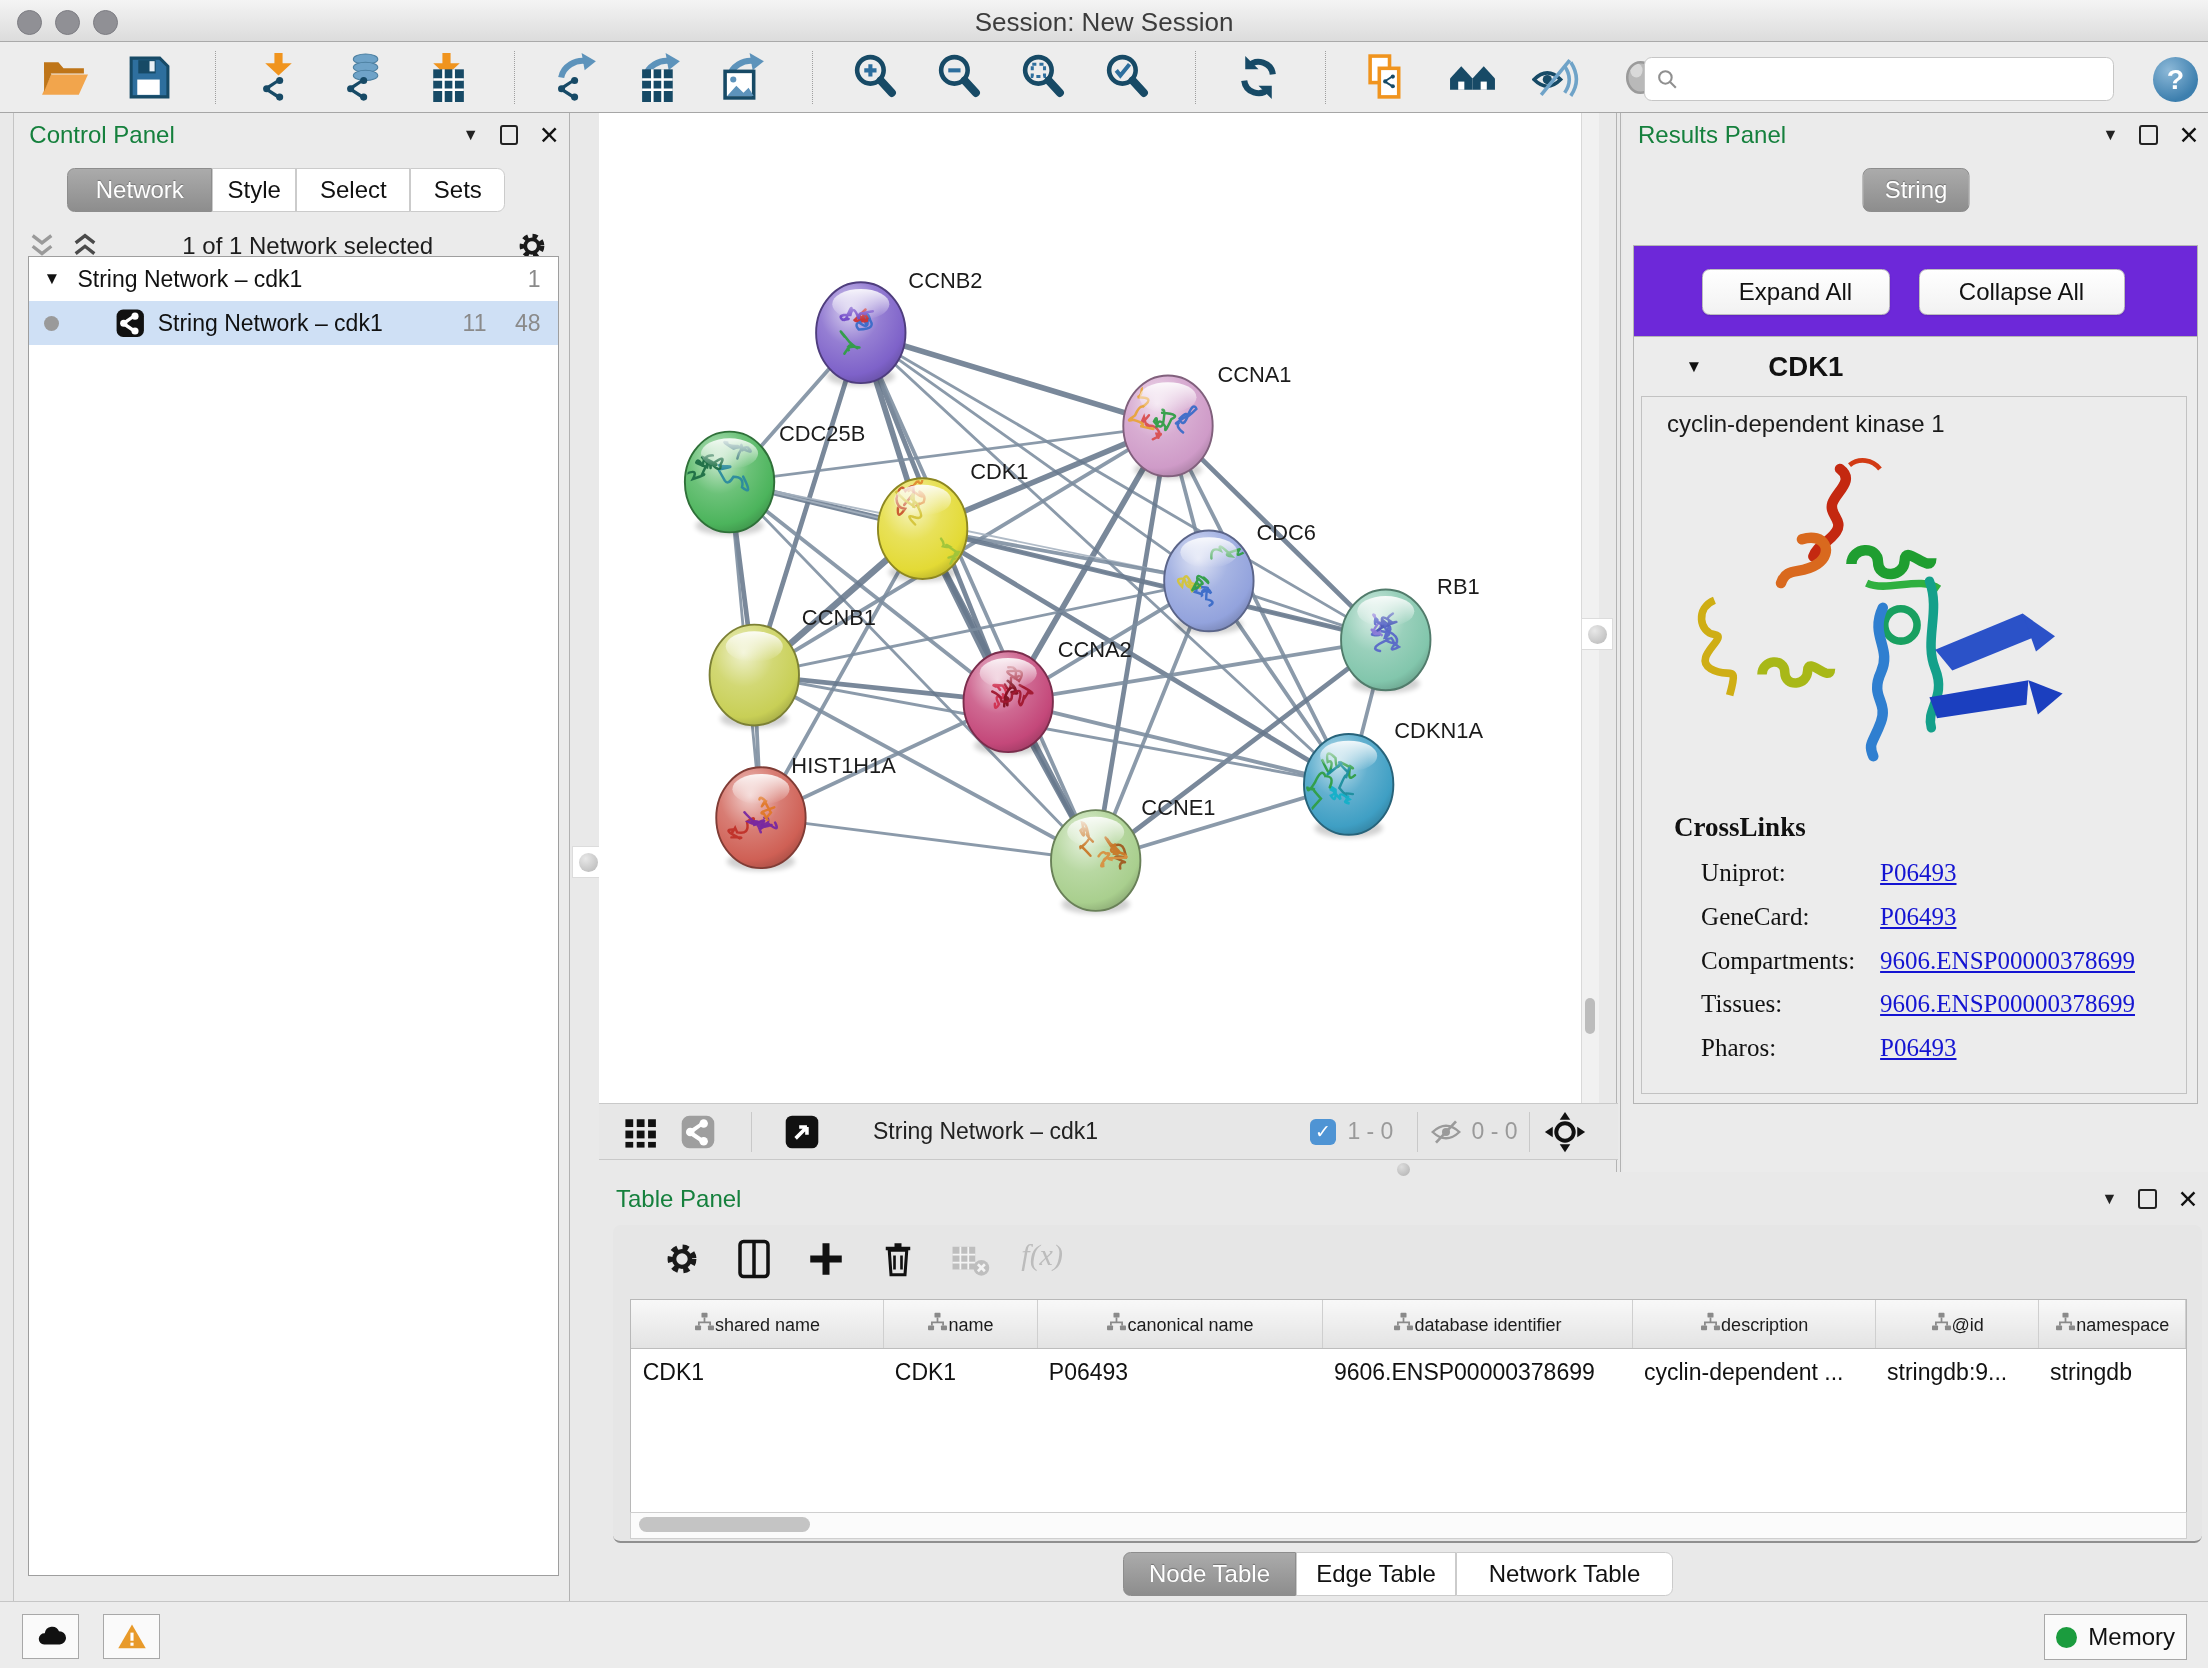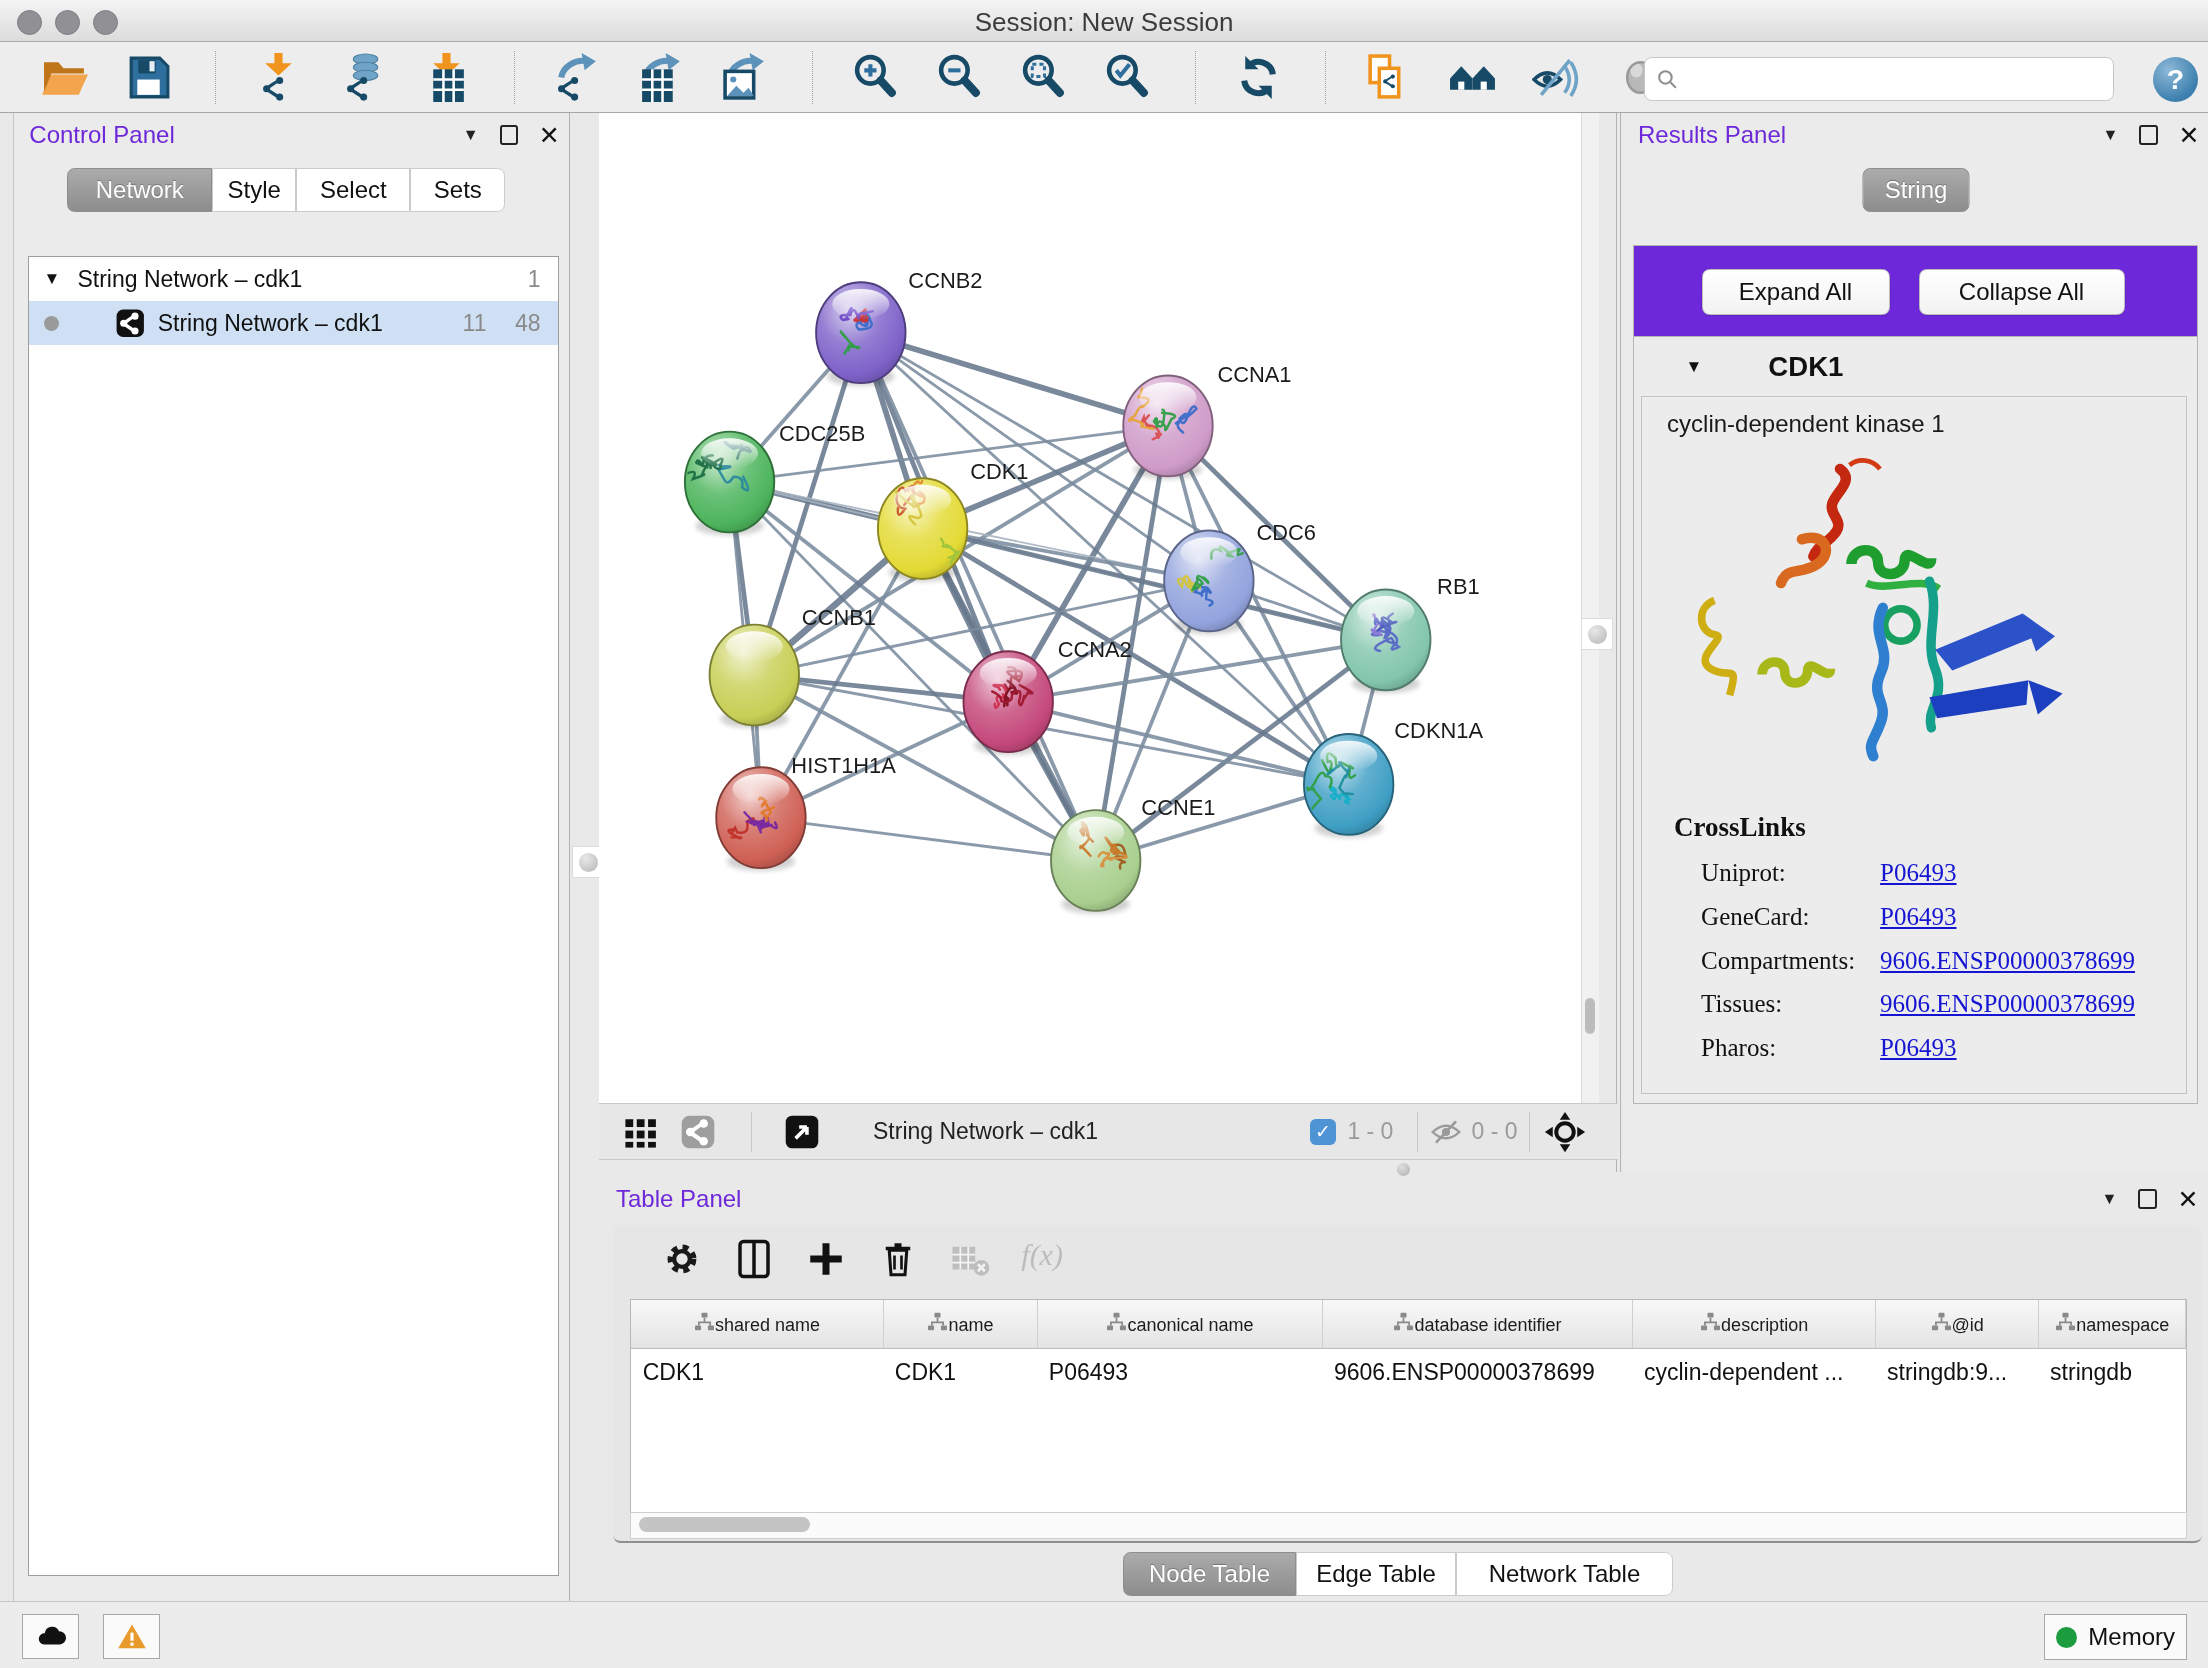--- a/index.html
+++ b/index.html
@@ -20,21 +20,21 @@
   .tbtn svg{width:49px;height:49px;}
   .tsep{width:0;height:53px;border-left:1.9px dotted #9f9f9f;margin:0 34px 0 11.4px;flex:0 0 auto;}
   .search-box{position:absolute;left:1644px;top:57px;width:470px;height:44px;background:#fff;
     border:1.9px solid #c6c6c6;border-radius:7.6px;display:flex;align-items:center;box-sizing:border-box;}
   .search-box svg{width:25px;height:25px;margin-left:9.5px;}
   .search-box input{border:none;outline:none;flex:1;font-size:23px;height:36px;background:transparent;}
   .help-btn{position:absolute;left:2153px;top:57px;width:45px;height:45px;border-radius:50%;
     background:radial-gradient(circle at 35% 30%,#8db9d8,#3d7fae 70%);color:#fff;font-size:28.5px;
     font-weight:bold;display:flex;align-items:center;justify-content:center;}
   
-  .ptitle{position:absolute;top:7.6px;left:15px;font-size:24px;color:#6d28d9;}
+  .ptitle{position:absolute;top:7.6px;left:15px;font-size:24px;color:#15803d;}
   .pctrl{position:absolute;top:9.5px;right:9.5px;display:flex;align-items:center;gap:21px;}
   .pc-arrow{font-size:16px;color:#222;}
   .pc-float{width:14.3px;height:16px;border:2.9px solid #222;border-radius:2.9px;}
   .pc-close{font-size:25px;font-weight:bold;color:#111;line-height:1;}
   .tabbtn{height:44px;border:1px solid #cbcbcb;background:#fff;color:#111;font-size:24px;
     display:flex;align-items:center;justify-content:center;box-sizing:border-box;}
   .tabbtn.active{background:linear-gradient(#ababab,#8d8d8d);color:#fff;border-color:#8d8d8d;
     text-shadow:0 -1px 1px rgba(0,0,0,.3);}
   
   .cp{position:absolute;left:13.3px;top:113px;width:557px;height:1488px;background:#ebebeb;
@@ -334,20 +334,35 @@
       <span class="pc-arrow">▼</span>
       <span class="pc-float"></span>
       <span class="pc-close">✕</span>
     </div>
     <div class="cp-tabs" id="cp-tabs">
         <div class="tabbtn active" style="width: 145px;">Network</div>
         <div class="tabbtn" style="width: 84px;">Style</div>
         <div class="tabbtn" style="width: 114px;">Select</div>
         <div class="tabbtn" style="width: 95px;">Sets</div>
       </div>
+    <div class="cp-selrow">
+      <svg class="chev" viewBox="0 0 48 40">
+          <path d="M10 4l14 11L38 4M10 20l14 11 14-11" fill="none" stroke="#9a9a9a" stroke-width="5"></path>
+        </svg>
+      <svg class="chev" viewBox="0 0 48 40">
+          <path d="M10 15L24 4l14 11M10 31L24 20l14 11" fill="none" stroke="#4a4a4a" stroke-width="5"></path>
+        </svg>
+      <span class="cp-seltext">1 of 1 Network selected</span>
+      <svg class="cp-gear" viewBox="0 0 48 48">
+          <g fill="none" stroke="#1a1a1a">
+            <circle cx="24" cy="24" r="13" stroke-width="7" stroke-dasharray="6.5 5.8"></circle>
+            <circle cx="24" cy="24" r="9" stroke-width="5"></circle>
+          </g>
+        </svg>
+    </div>
     <div class="tree">
       <div class="trow">
         <span class="tri">▼</span>
         <span>String Network – cdk1</span>
         <span class="cnt" style="margin-left:auto;margin-right:17px">1</span>
       </div>
       <div class="trow selected">
         <span class="dot"></span>
         <span style="width:44px"></span>
         <svg class="sharebadge" viewBox="0 0 48 48">

